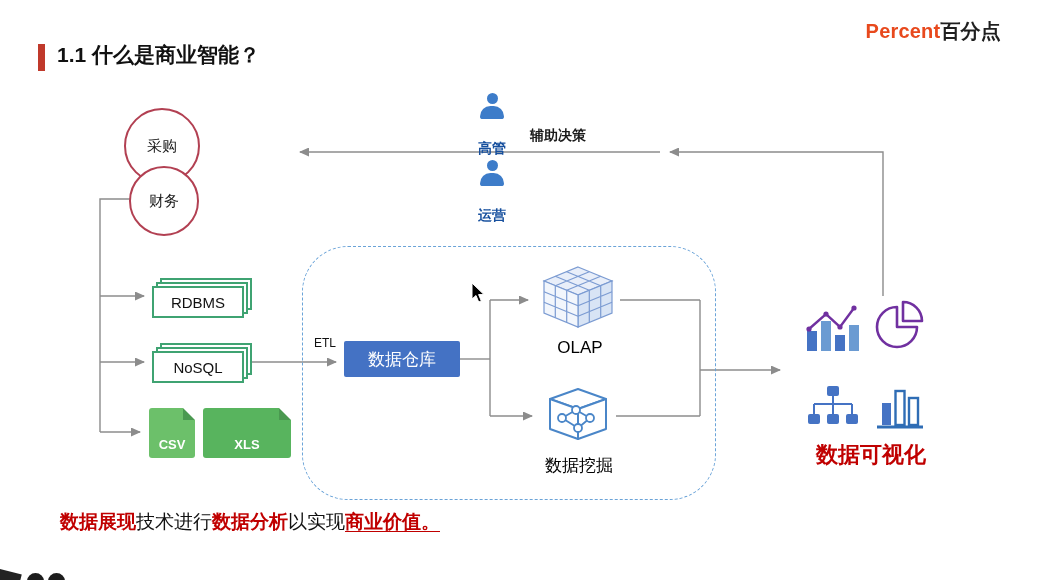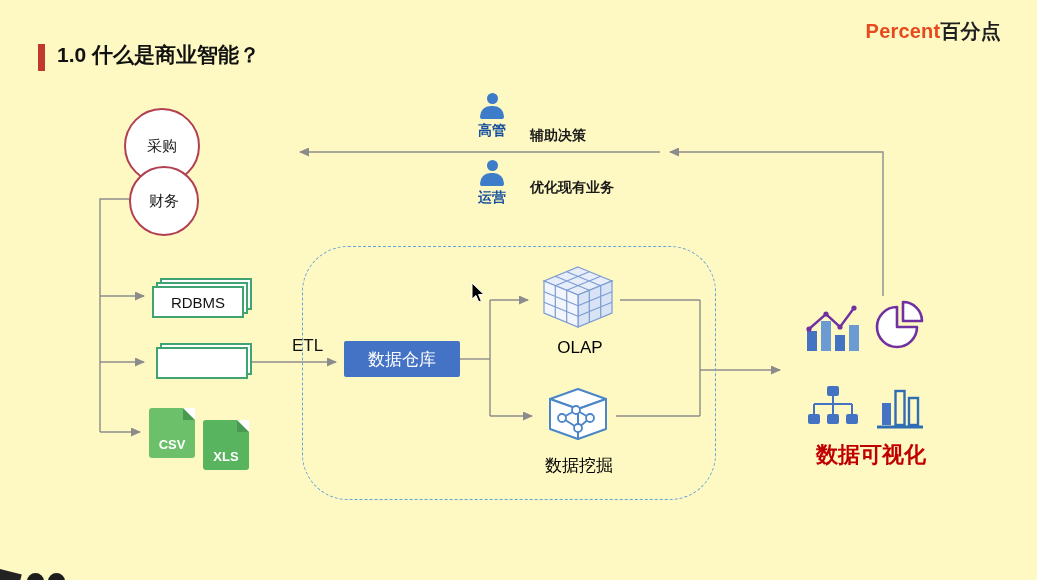--- a/index.html
+++ b/index.html
@@ -1,17 +1,17 @@
 <!DOCTYPE html>
 <html><head>
 <meta charset="utf-8">
 <style>
   html,body{margin:0;padding:0;background:#e9e9e9;}
   .slide{
-    position:relative; width:1037px; height:580px; background:#fef9c3;
+    position:relative; width:1037px; height:580px; background:#ffffff;
     font-family:"Liberation Sans","DejaVu Sans",sans-serif; overflow:hidden;
     margin:0 auto;
   }
   
   .logo{position:absolute; top:18px; right:36px; font-size:20px; font-weight:bold; letter-spacing:.2px;}
   .logo-en{color:#e8491d;}
   .logo-zh{color:#1f1f1f;}
   .title-accent{position:absolute; left:38px; top:44px; width:7px; height:27px; background:#c0392b;}
   .title{position:absolute; left:57px; top:41px; margin:0; font-size:21px; font-weight:bold; color:#111;}
   
@@ -26,42 +26,42 @@
   .c-fin{left:129px; top:166px; width:66px; height:66px;}
   .c-sales{left:196px; top:170px; width:62px; height:62px;}
   .wrap2{display:inline-block; width:34px;}
   
   .person{position:absolute; width:40px; display:flex; flex-direction:column; align-items:center;}
   .p1{left:472px; top:93px;}
   .p2{left:472px; top:160px;}
   .person-icon{width:26px; height:27px;}
   .person-icon .head{width:11px; height:11px; border-radius:50%; background:#3d7cc9; margin:0 auto;}
   .person-icon .body{width:24px; height:13px; border-radius:12px 12px 3px 3px; background:#3d7cc9; margin:2px auto 0;}
-  .role{margin-top:2px; font-size:14px; font-weight:bold; color:#17509e;}
+  .role{margin-top:20px; font-size:14px; font-weight:bold; color:#17509e;}
   .benefit{position:absolute; font-size:14px; font-weight:600; color:#1a1a1a;}
   .b1{left:530px; top:127px;}
   .b2{left:530px; top:179px;}
   
   .stack{position:absolute; width:84px; height:40px;}
   .stack-rdbms{left:152px; top:278px;}
   .stack-nosql{left:152px; top:343px;}
   .layer{position:absolute; width:88px; height:28px; background:#fff; border:2px solid #3fa372;}
   .l3{left:8px; top:0;}
   .l2{left:4px; top:4px;}
   .l1{left:0; top:8px; display:flex; align-items:center; justify-content:center; font-size:15px; color:#111;}
   
   .file{position:absolute; width:46px; height:50px; background:#6cc06a; border-radius:3px;}
   .file-xls{background:#58b45e;}
   .file::before{content:""; position:absolute; top:0; right:0; width:0; height:0;
     border-top:12px solid #fff; border-left:12px solid #4a9950;}
   .file-pos-csv{left:149px; top:408px;}
-  .file-pos-xls{left:203px; top:420px;}
+  .file-pos-xls{left:203px; top:408px;padding-left:42px;}
   .file-label{position:absolute; left:0; right:0; bottom:6px; text-align:center; color:#fff; font-size:13px; font-weight:bold;}
   
-  .etl{position:absolute; left:292px; top:336px; font-size:17px; color:#111;}
+  .etl{position:absolute; left:314px; top:336px; font-size:12px; color:#111;}
   .warehouse{position:absolute; left:344px; top:341px; width:116px; height:36px; background:#4472c4; color:#fff;
     display:flex; align-items:center; justify-content:center; font-size:17px; border-radius:2px;}
   
   .dashed-box{position:absolute; left:302px; top:246px; width:412px; height:252px;
     border:1.6px dashed #6aa3d8; border-radius:46px;}
   
   .olap-icon{position:absolute; left:538px; top:264px;}
   .olap-label{position:absolute; left:554px; top:338px; width:52px; text-align:center; font-size:17px; color:#000;}
   .mining-icon{position:absolute; left:542px; top:384px;}
   .mining-label{position:absolute; left:544px; top:454px; width:70px; text-align:center; font-size:17px; color:#000;}
@@ -104,21 +104,21 @@
     <path class="ln arrow" d="M490,300 H528"></path>
     <path class="ln arrow" d="M490,416 H532"></path>
     <path class="ln" d="M620,300 H700"></path>
     <path class="ln" d="M616,416 H700"></path>
     <path class="ln" d="M700,300 V416"></path>
     <path class="ln arrow" d="M700,370 H780"></path>
   </svg>
 
   <div class="logo"><span class="logo-en">Percent</span><span class="logo-zh">百分点</span></div>
   <div class="title-accent"></div>
-  <h1 class="title">1.0 什么是商业智能？</h1>
+  <h1 class="title">1.1 什么是商业智能？</h1>
 
   <div class="circle c-proc">
       <span>采购</span>
     </div>
   <div class="circle c-fin">
       <span>财务</span>
     </div>
 
   <div class="person p1">
     <div class="person-icon">
@@ -128,30 +128,30 @@
     <div class="role">高管</div>
   </div>
   <div class="benefit b1">辅助决策</div>
   <div class="person p2">
     <div class="person-icon">
         <div class="head"></div>
         <div class="body"></div>
       </div>
     <div class="role">运营</div>
   </div>
-  <div class="benefit b2">优化现有业务</div>
 
   <div class="stack stack-rdbms">
     <div class="layer l3"></div>
     <div class="layer l2"></div>
     <div class="layer l1">RDBMS</div>
   </div>
   <div class="stack stack-nosql">
     <div class="layer l3"></div>
     <div class="layer l2"></div>
+    <div class="layer l1">NoSQL</div>
   </div>
   <div class="file file-pos-csv">
       <span class="file-label">CSV</span>
     </div>
   <div class="file file-xls file-pos-xls">
       <span class="file-label">XLS</span>
     </div>
 
   <div class="etl">ETL</div>
   <div class="warehouse">数据仓库</div>
@@ -212,20 +212,21 @@
   </svg>
   <svg class="viz-bars" width="52" height="48" viewBox="0 0 52 48">
     <rect x="8" y="20" width="9" height="22" fill="#4573c4"></rect>
     <rect x="21.5" y="8" width="9" height="34" fill="none" stroke="#2f6db5" stroke-width="2.4"></rect>
     <rect x="35" y="15" width="9" height="27" fill="none" stroke="#2f6db5" stroke-width="2.4"></rect>
     <path d="M3,44 H49" stroke="#2f6db5" stroke-width="3" fill="none"></path>
   </svg>
   <div class="viz-label">数据可视化</div>
 
   <div class="description">
+    <div><span class="seg-em">数据展现</span><span>技术进行</span><span class="seg-em">数据分析</span><span>以实现</span><span class="seg-em seg-u">商业价值。</span></div>
   </div>
 
   <svg class="cursor" width="16" height="22" viewBox="0 0 16 22">
     <polygon points="1,1 1,17 5,13.5 7.7,20 10.3,18.9 7.6,12.6 13,12.6" fill="#000" stroke="#fff" stroke-width="1"></polygon>
   </svg>
 
   <div>
     <div class="pp-wedge"></div>
     <div class="pp-dot pp1"></div>
     <div class="pp-dot pp2"></div>

